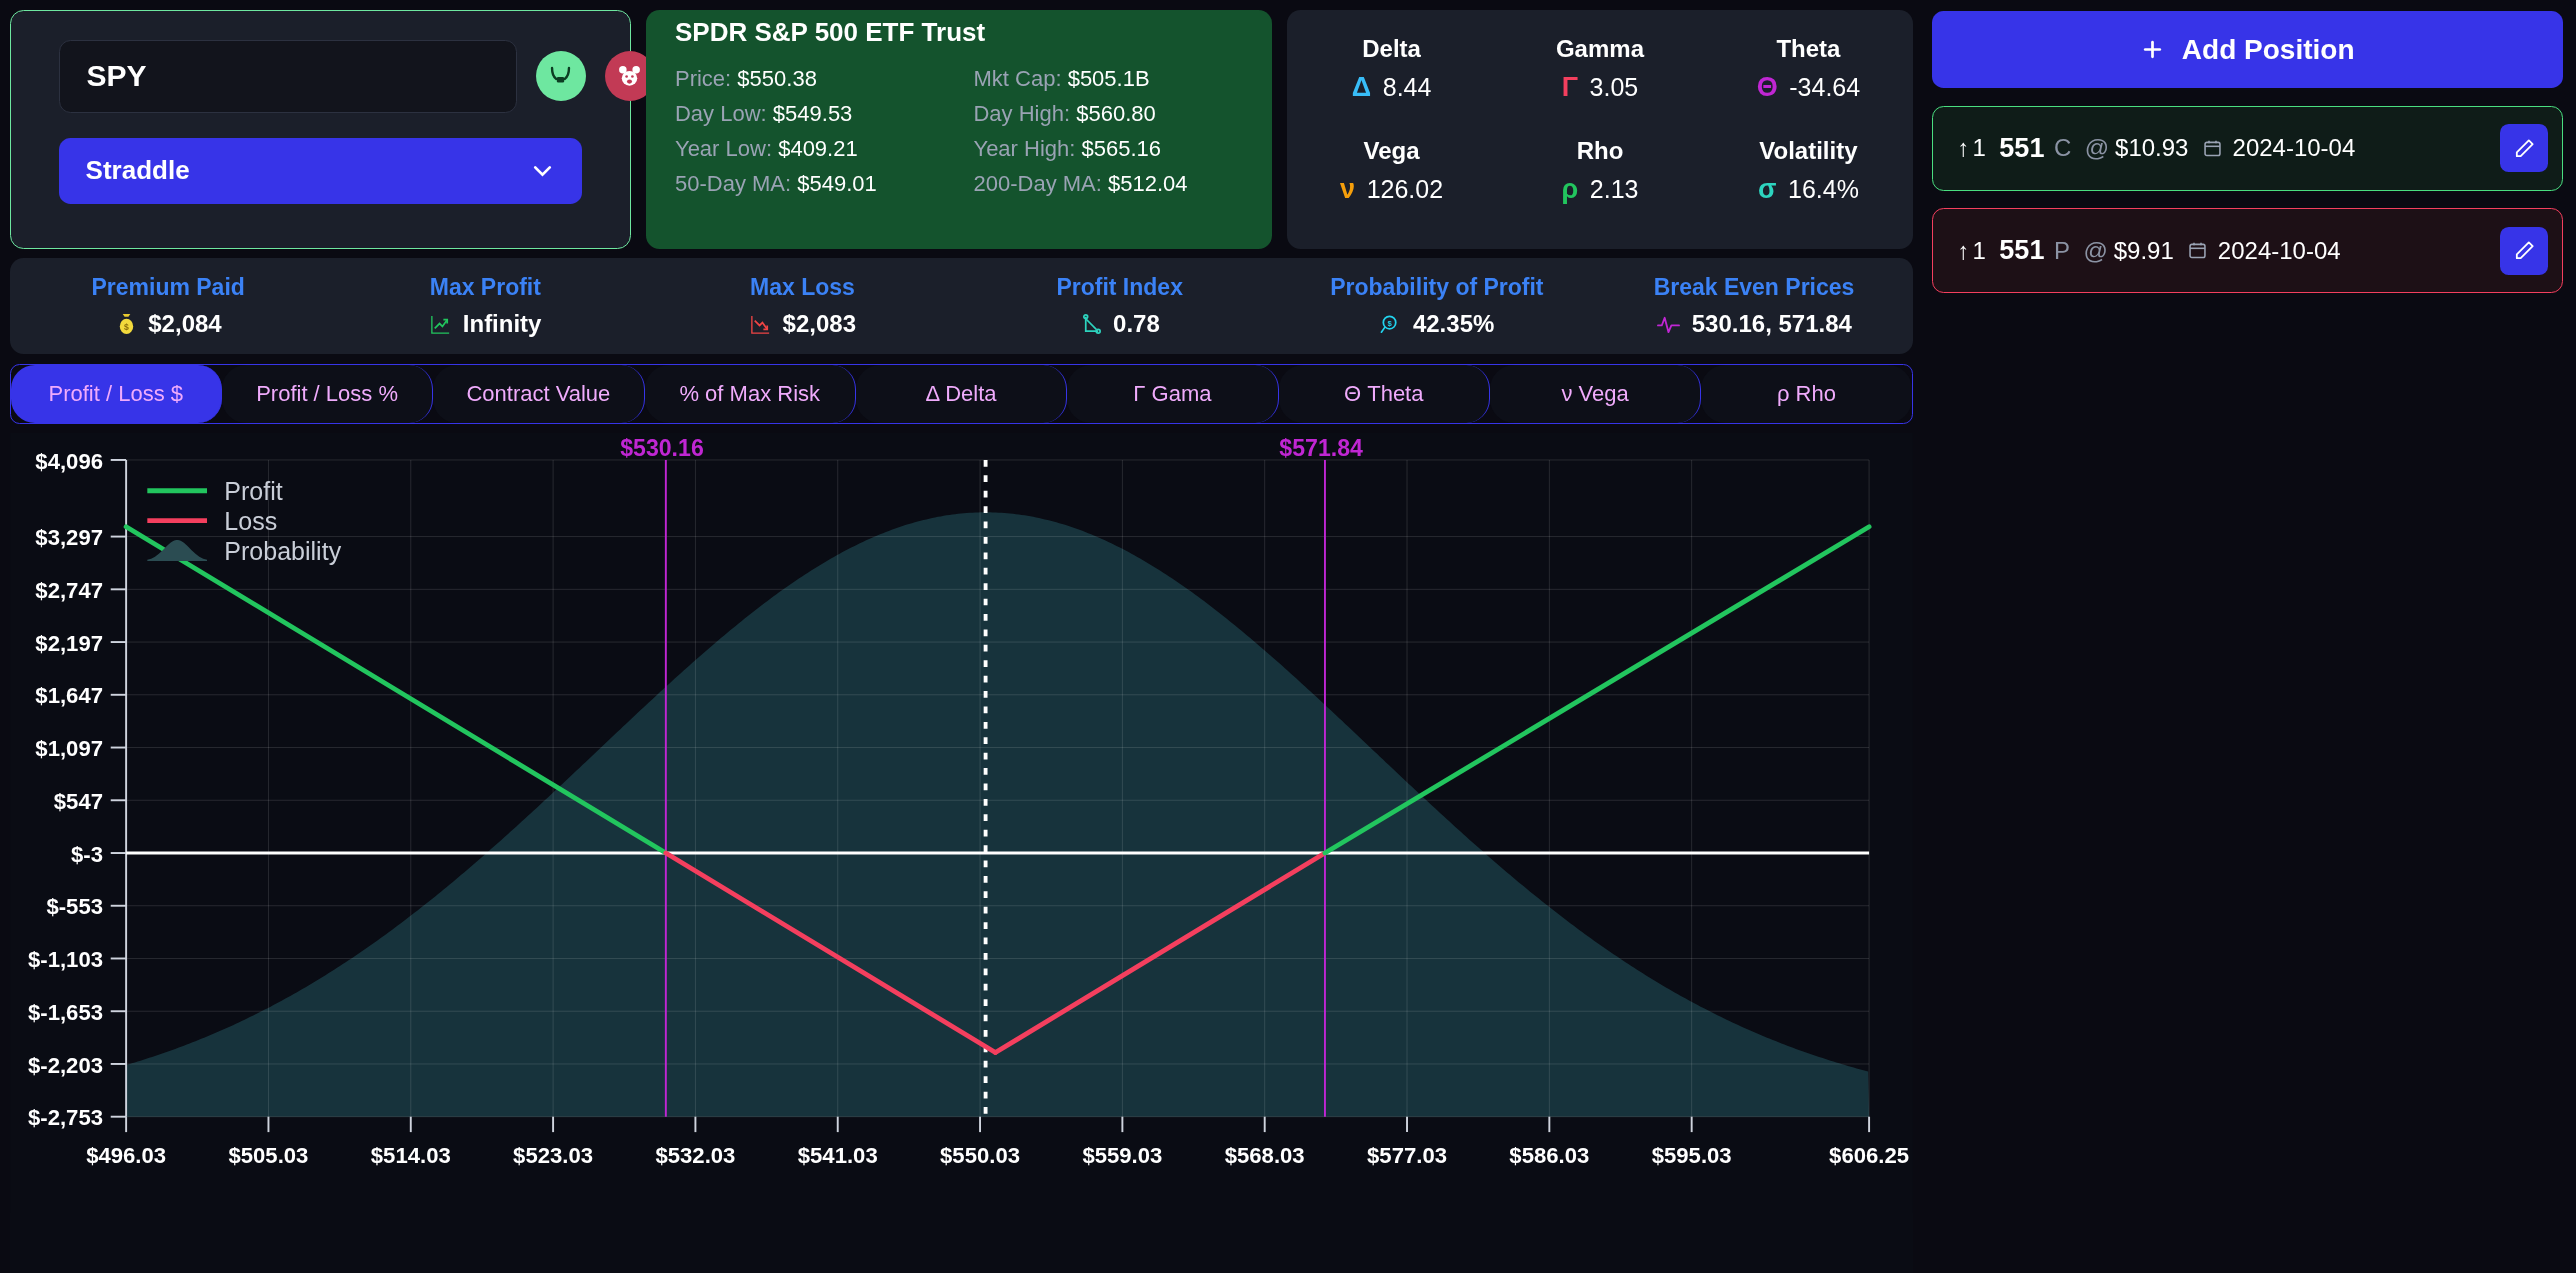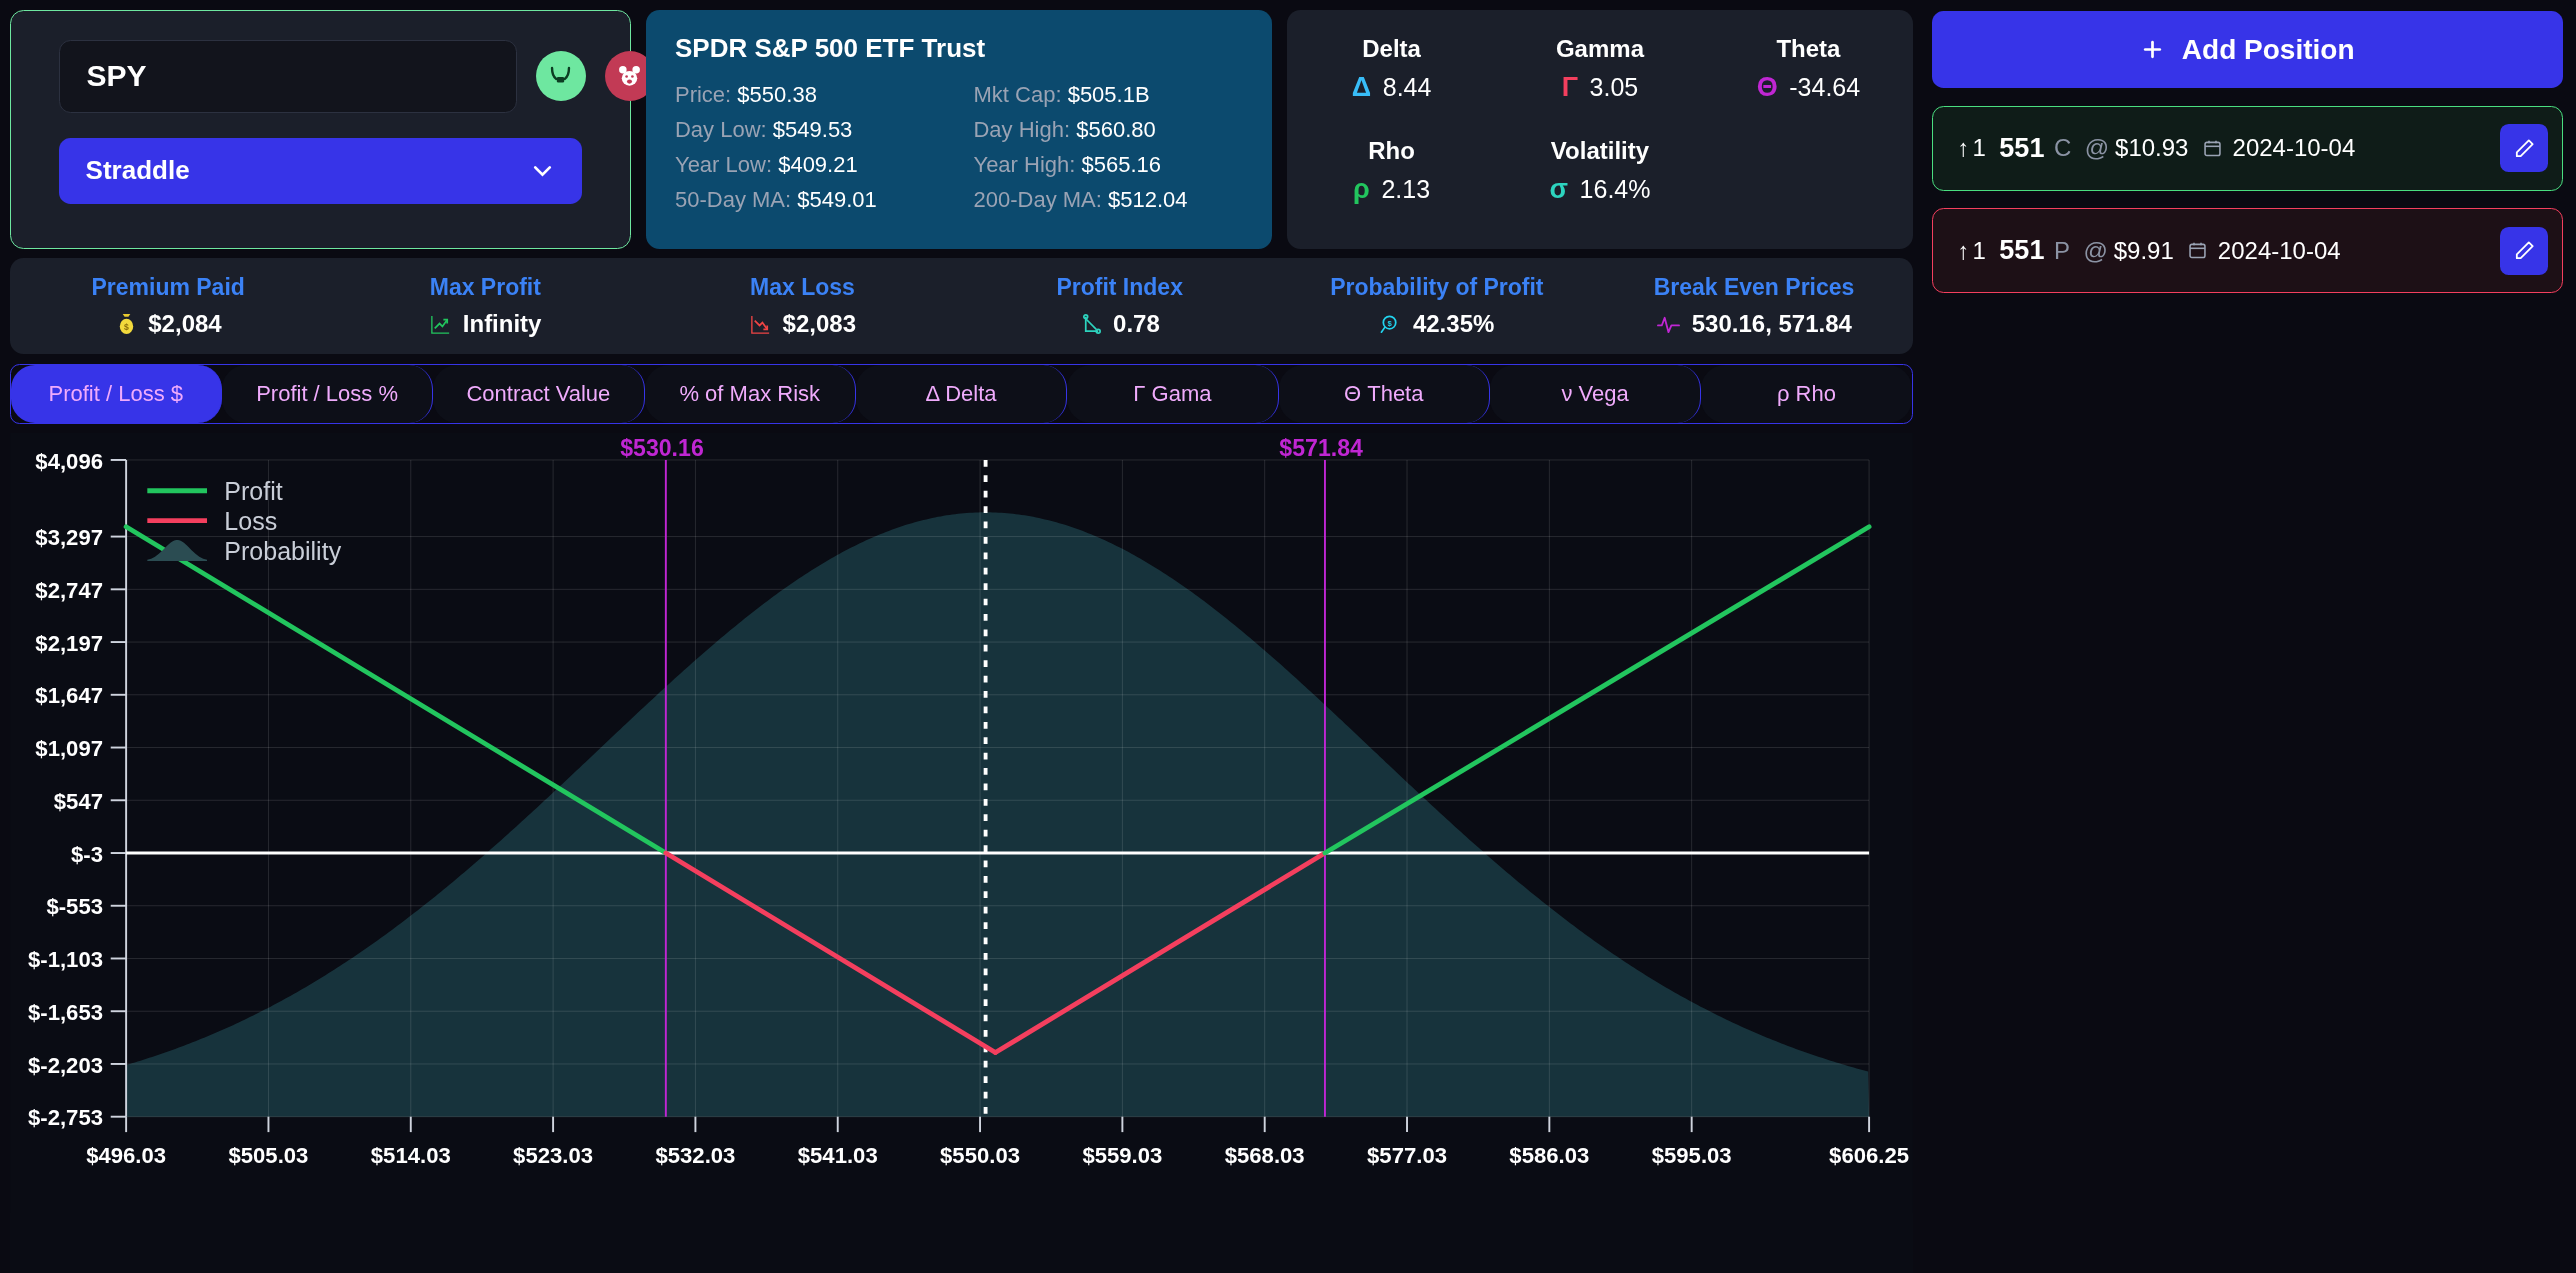--- a/index.html
+++ b/index.html
@@ -35,21 +35,21 @@
   .sent-chart { background: #e8e0b0; }
 
   .strategy-select {
     margin-top: 25px; height: 66px; width: 100%;
     background: #3734e8; border: none; border-radius: 11.6px;
     display: flex; align-items: center; justify-content: space-between;
     padding: 0 27px; color: #fff; font-size: 26px; font-weight: bold; cursor: pointer;
   }
 
   .stock-panel {
-    width: 626px; background: #0c4a6e; border-radius: 13.5px; padding: 23px 29px;
+    width: 626px; background: #14532d; border-radius: 13.5px; padding: 7px 29px;
   }
   .stock-title { color: #fff; font-size: 26px; font-weight: bold; margin-bottom: 15.4px; }
   .stock-grid { display: grid; grid-template-columns: 1fr 1fr; gap: 3.9px 29px; }
   .stock-item { font-size: 22px; color: #fff; line-height: 1.42; white-space: nowrap; }
   .stock-item .lbl { color: #9aa3b4; }
 
   .greeks-panel {
     flex: 1; background: #1b1f2a; border-radius: 13.5px;
     display: grid; grid-template-columns: repeat(3, 1fr); grid-template-rows: 1fr 1fr;
     align-content: center; padding: 17.3px 0;
@@ -180,20 +180,27 @@
           <div class="greek-val">
             <span class="greek-sym" style="color: rgb(244, 63, 94);">Γ</span>
             <span>3.05</span>
           </div>
         </div>
         <div class="greek">
           <div class="greek-name">Theta</div>
           <div class="greek-val">
             <span class="greek-sym" style="color: rgb(192, 38, 211);">Θ</span>
             <span>-34.64</span>
+          </div>
+        </div>
+        <div class="greek">
+          <div class="greek-name">Vega</div>
+          <div class="greek-val">
+            <span class="greek-sym" style="color: rgb(245, 158, 11);">ν</span>
+            <span>126.02</span>
           </div>
         </div>
         <div class="greek">
           <div class="greek-name">Rho</div>
           <div class="greek-val">
             <span class="greek-sym" style="color: rgb(34, 197, 94);">ρ</span>
             <span>2.13</span>
           </div>
         </div>
         <div class="greek">

